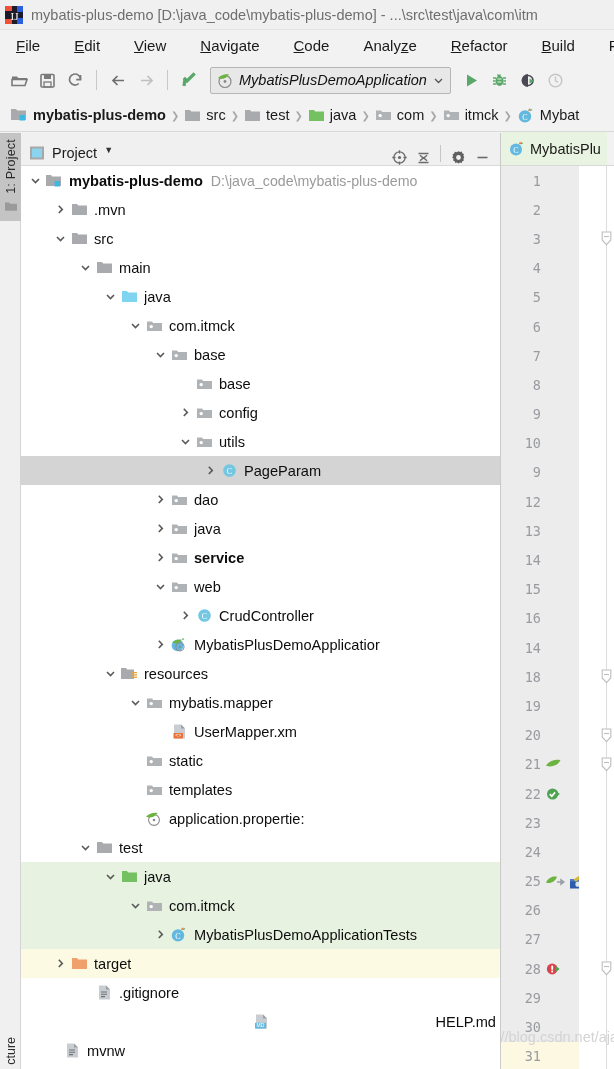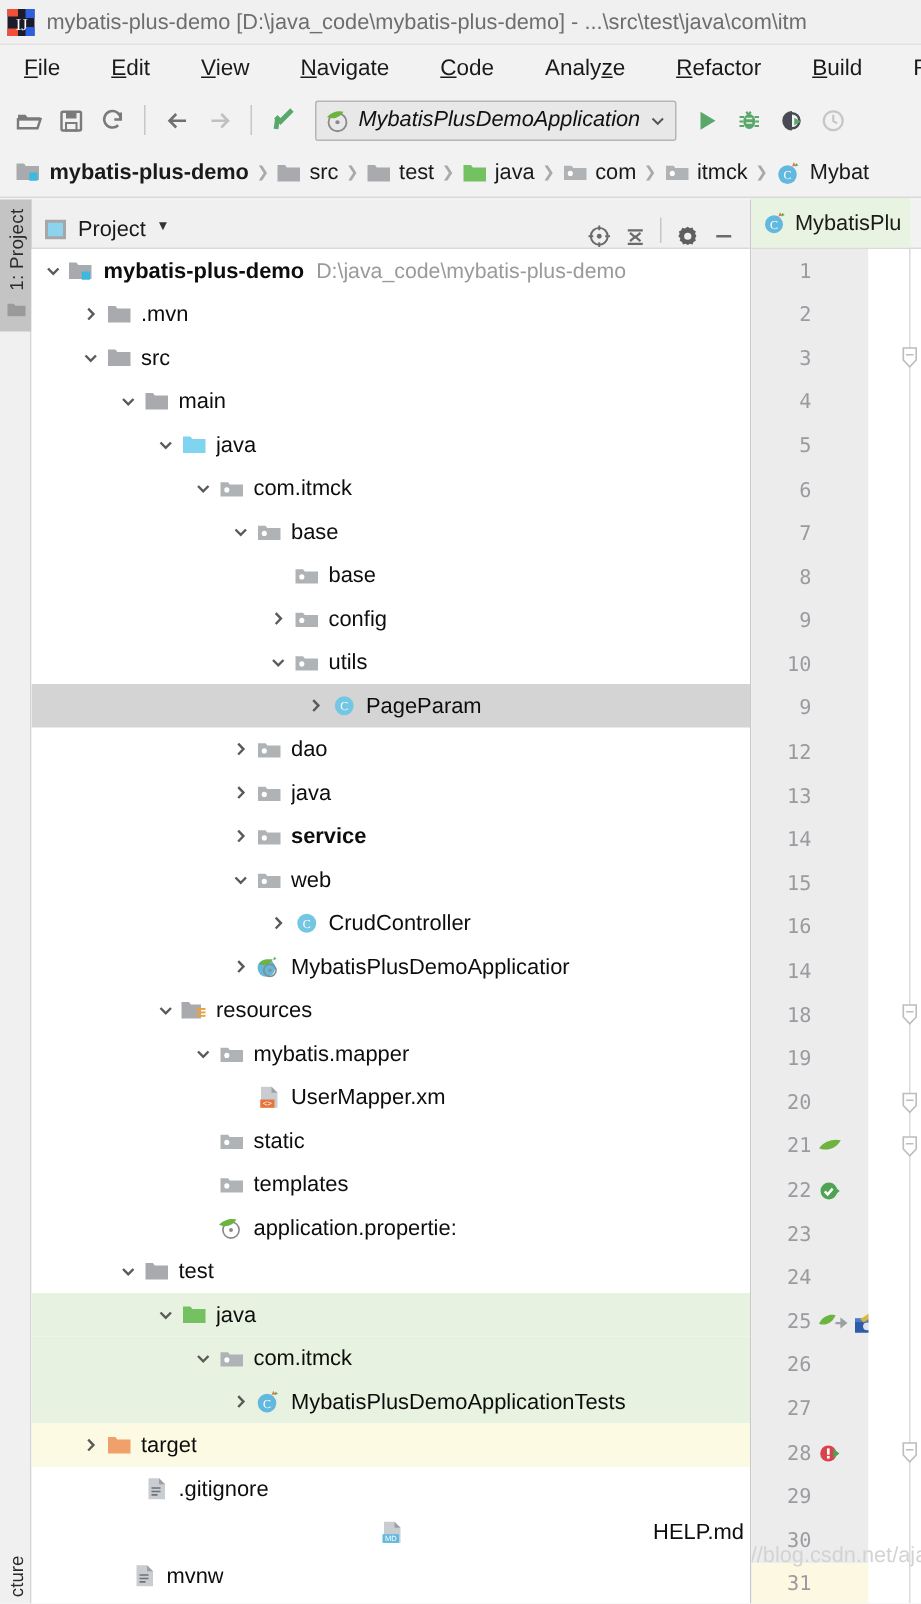--- a/index.html
+++ b/index.html
@@ -769,21 +769,21 @@
             <span class="icon">
               <svg width="17" height="17" viewBox="0 0 17 17">
                 <path d="M3 1.5h7l4 4v10H3z" fill="#c9cdd1"></path>
                 <path d="M10 1.5l4 4h-4z" fill="#9aa0a6"></path>
                 <rect x="2" y="9.8" width="11" height="5.8" fill="#62b8de"></rect>
                 <text x="7.5" y="14.2" font-size="5" fill="#fff" text-anchor="middle" font-family="Liberation Sans, sans-serif">MD</text>
               </svg>
             </span>
             <span class="lbl">HELP.md</span>
           </div>
-          <div class="row" style="padding-left: 48px;">
+          <div class="row" style="padding-left: 24px;">
             <span class="arrow"></span>
             <span class="icon">
               <svg width="16" height="17" viewBox="0 0 16 17">
                 <path d="M3 1.5h7l4 4v10H3z" fill="#c9cdd1"></path>
                 <path d="M10 1.5l4 4h-4z" fill="#9aa0a6"></path>
                 <path d="M5 8h6M5 10.3h6M5 12.6h4" stroke="#6d7278" stroke-width="1.1"></path>
               </svg>
             </span>
             <span class="lbl">mvnw</span>
           </div>

